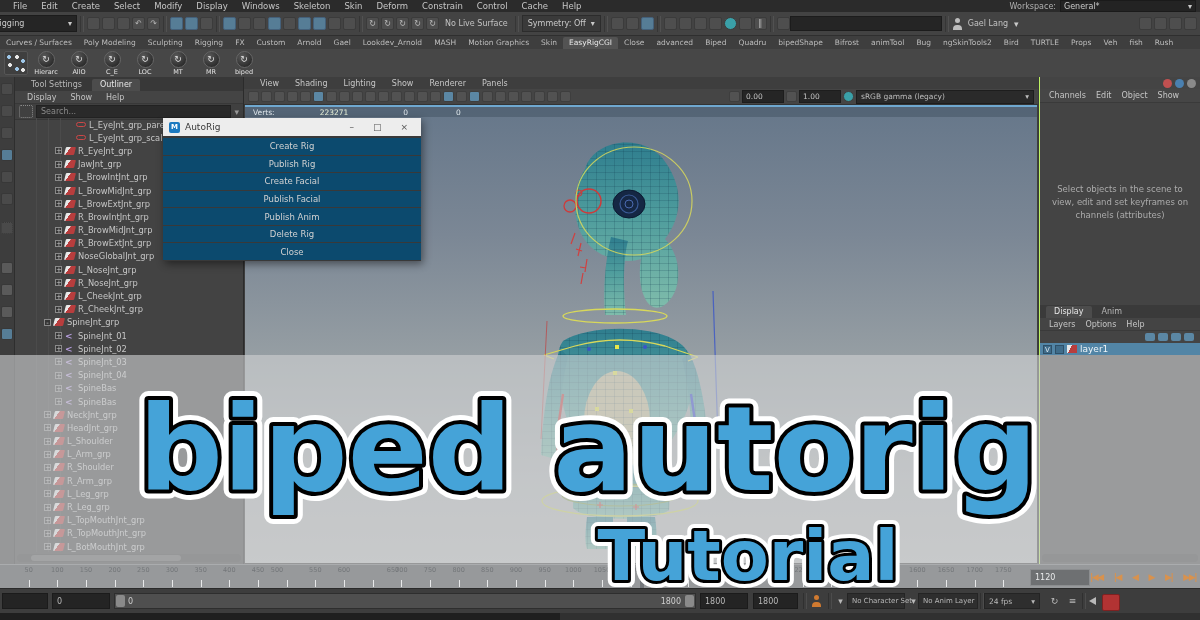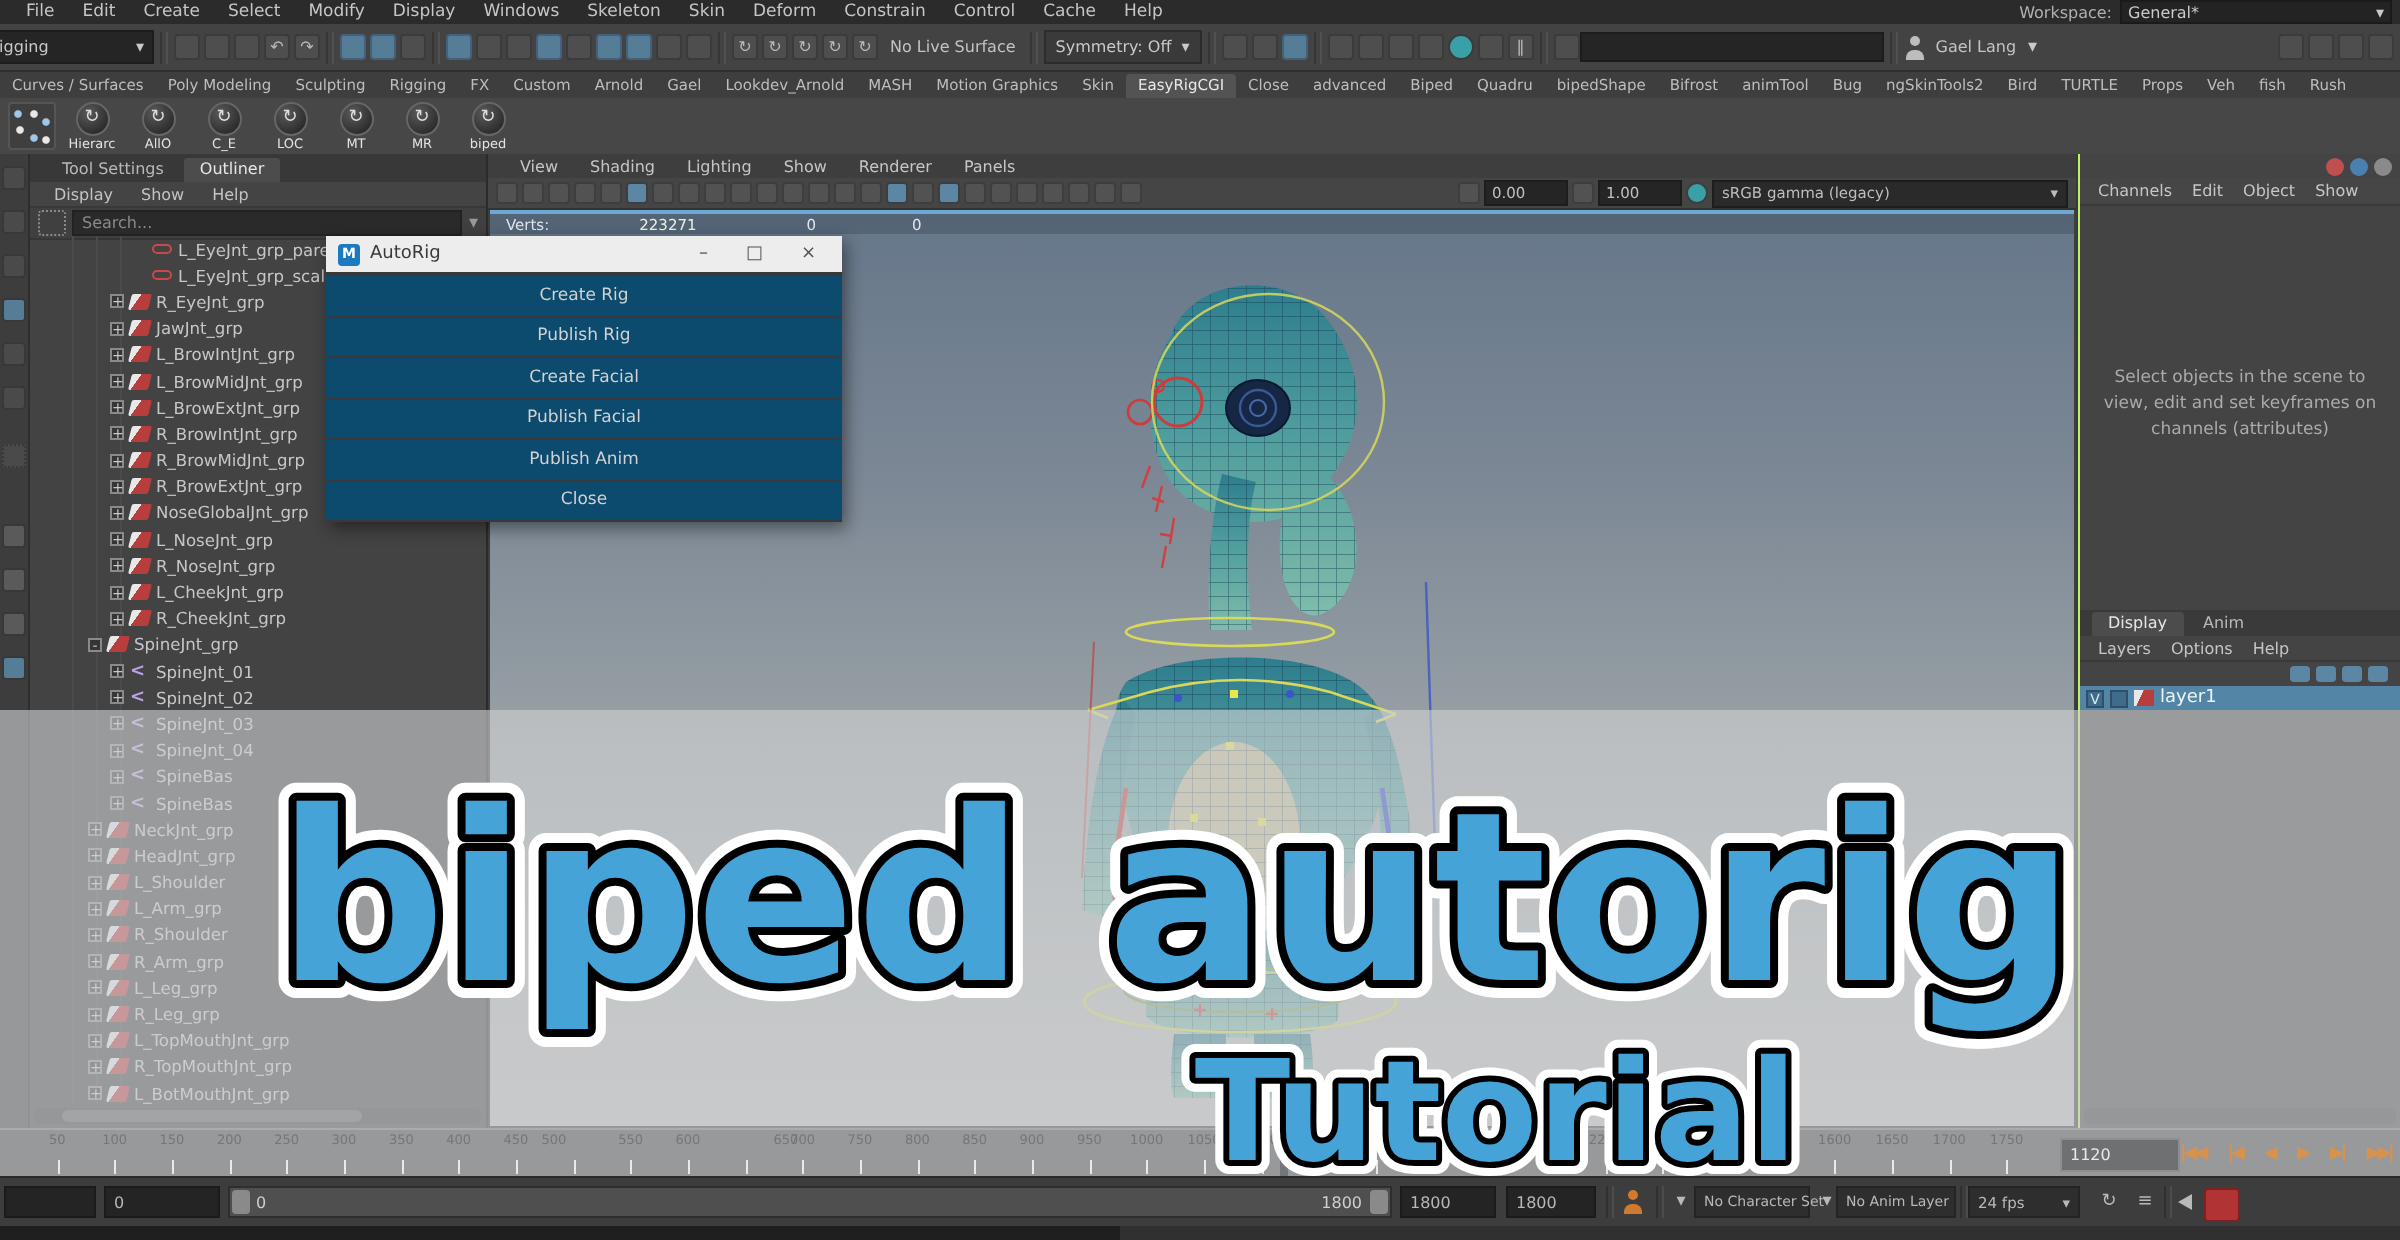--- a/index.html
+++ b/index.html
@@ -833,20 +833,21 @@
       <span class="ar-ctl">–</span>
       <span class="ar-ctl">□</span>
       <span class="ar-ctl">×</span>
     </div>
     <div class="ar-body" id="ar-body">
         <div class="ar-btn">Create Rig</div>
         <div class="ar-btn">Publish Rig</div>
         <div class="ar-btn">Create Facial</div>
         <div class="ar-btn">Publish Facial</div>
         <div class="ar-btn">Publish Anim</div>
+        <div class="ar-btn">Delete Rig</div>
         <div class="ar-btn">Close</div>
       </div>
   </div>
 
   <div class="wash"></div>
   <svg class="titlesvg" viewBox="0 0 1200 248">
     <g font-family="DejaVu Sans, sans-serif" font-weight="bold" text-anchor="middle">
       <text class="t-out" x="588" y="138" font-size="118" stroke-width="18">biped autorig</text>
       <text class="t-mid" x="588" y="138" font-size="118" stroke-width="8">biped autorig</text>
       <text x="588" y="138" font-size="118" fill="#45a3d8">biped autorig</text>

